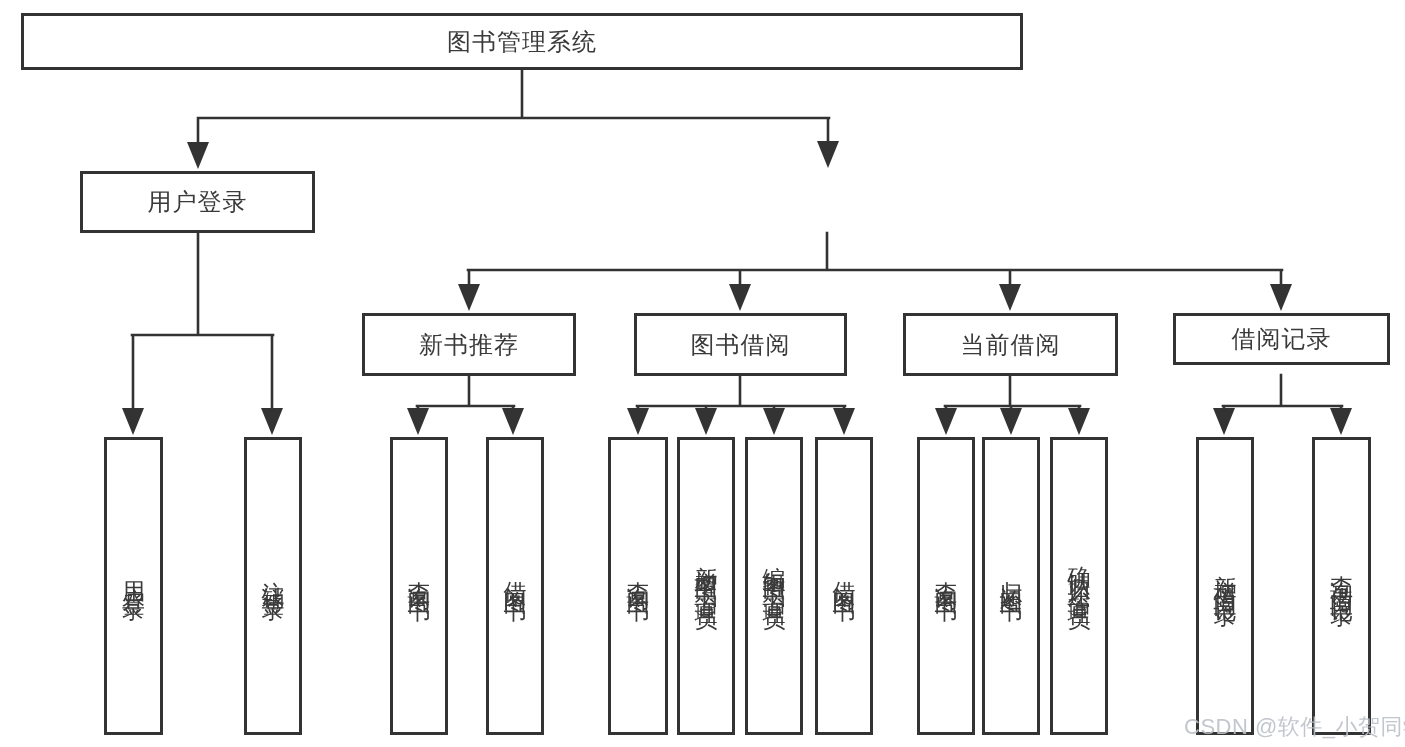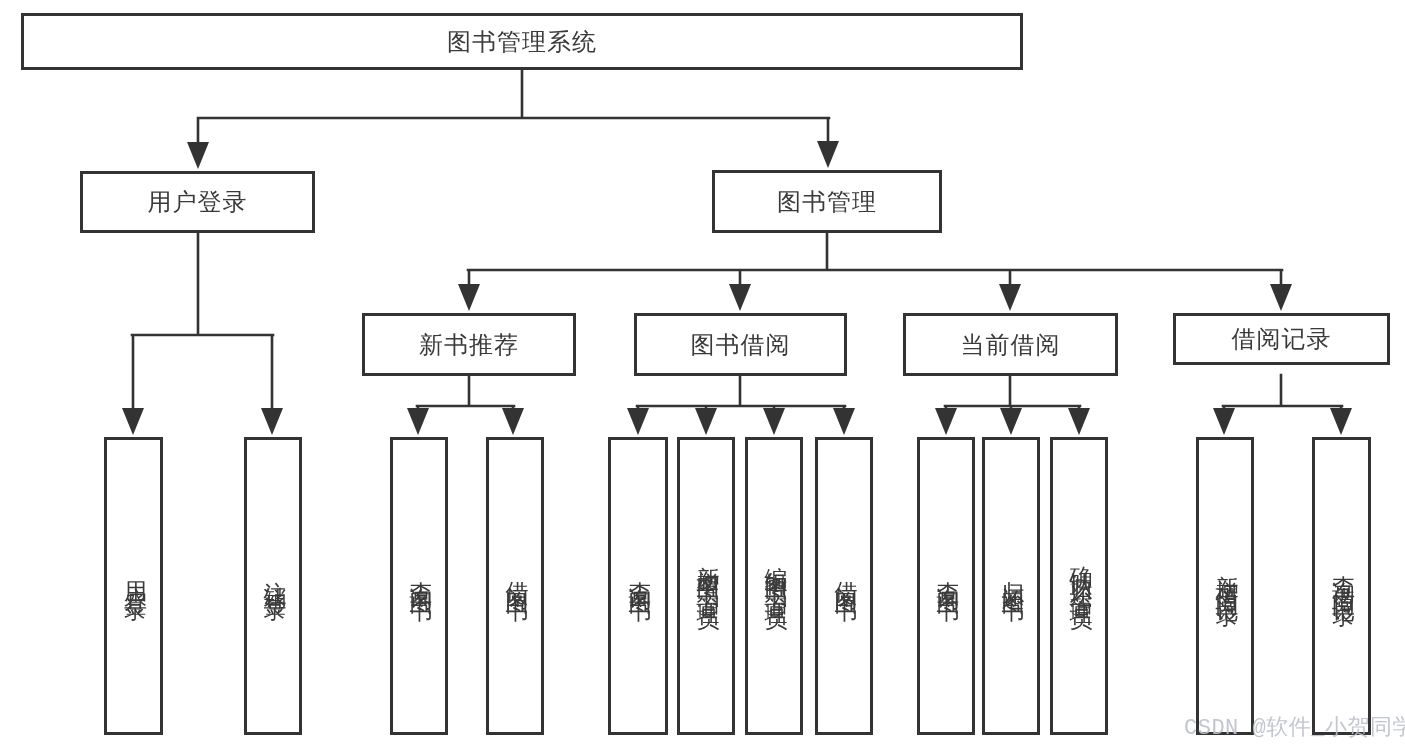--- a/index.html
+++ b/index.html
@@ -1,18 +1,18 @@
 <!DOCTYPE html>
 <html><head>
 <meta charset="utf-8">
 <style>
   html,body{margin:0;padding:0;background:#ffffff;}
   .stage{
     position:relative;width:1405px;height:747px;background:#ffffff;
-    font-family:Liberation Mono, monospace;color:#333333;overflow:hidden;
+    font-family:Liberation Sans, sans-serif;color:#333333;overflow:hidden;
   }
   .connector-layer{position:absolute;left:0;top:0;z-index:0;}
   .node{
     position:absolute;z-index:1;background:#ffffff;border:3px solid #333333;
     box-sizing:border-box;display:flex;align-items:center;justify-content:center;
     font-size:24px;letter-spacing:1px;color:#3a3a3a;white-space:nowrap;
   }
   .leaf{
     position:absolute;z-index:1;background:#ffffff;border:3px solid #333333;
     box-sizing:border-box;display:flex;align-items:center;justify-content:center;
@@ -75,23 +75,20 @@
     </g>
   </svg>
 
   <div class="node" style="left:21px;top:13px;width:1002px;height:57px">
     <span>图书管理系统</span>
   </div>
 
   <div class="node" style="left:80px;top:171px;width:235px;height:62px">
     <span>用户登录</span>
   </div>
-  <div class="node" style="left:712px;top:170px;width:230px;height:63px">
-    <span>图书管理</span>
-  </div>
 
   <div class="node" style="left:634px;top:313px;width:213px;height:63px">
     <span>图书借阅</span>
   </div>
   <div class="node" style="left:362px;top:313px;width:214px;height:63px">
     <span>新书推荐</span>
   </div>
   <div class="node" style="left:903px;top:313px;width:215px;height:63px">
     <span>当前借阅</span>
   </div>

